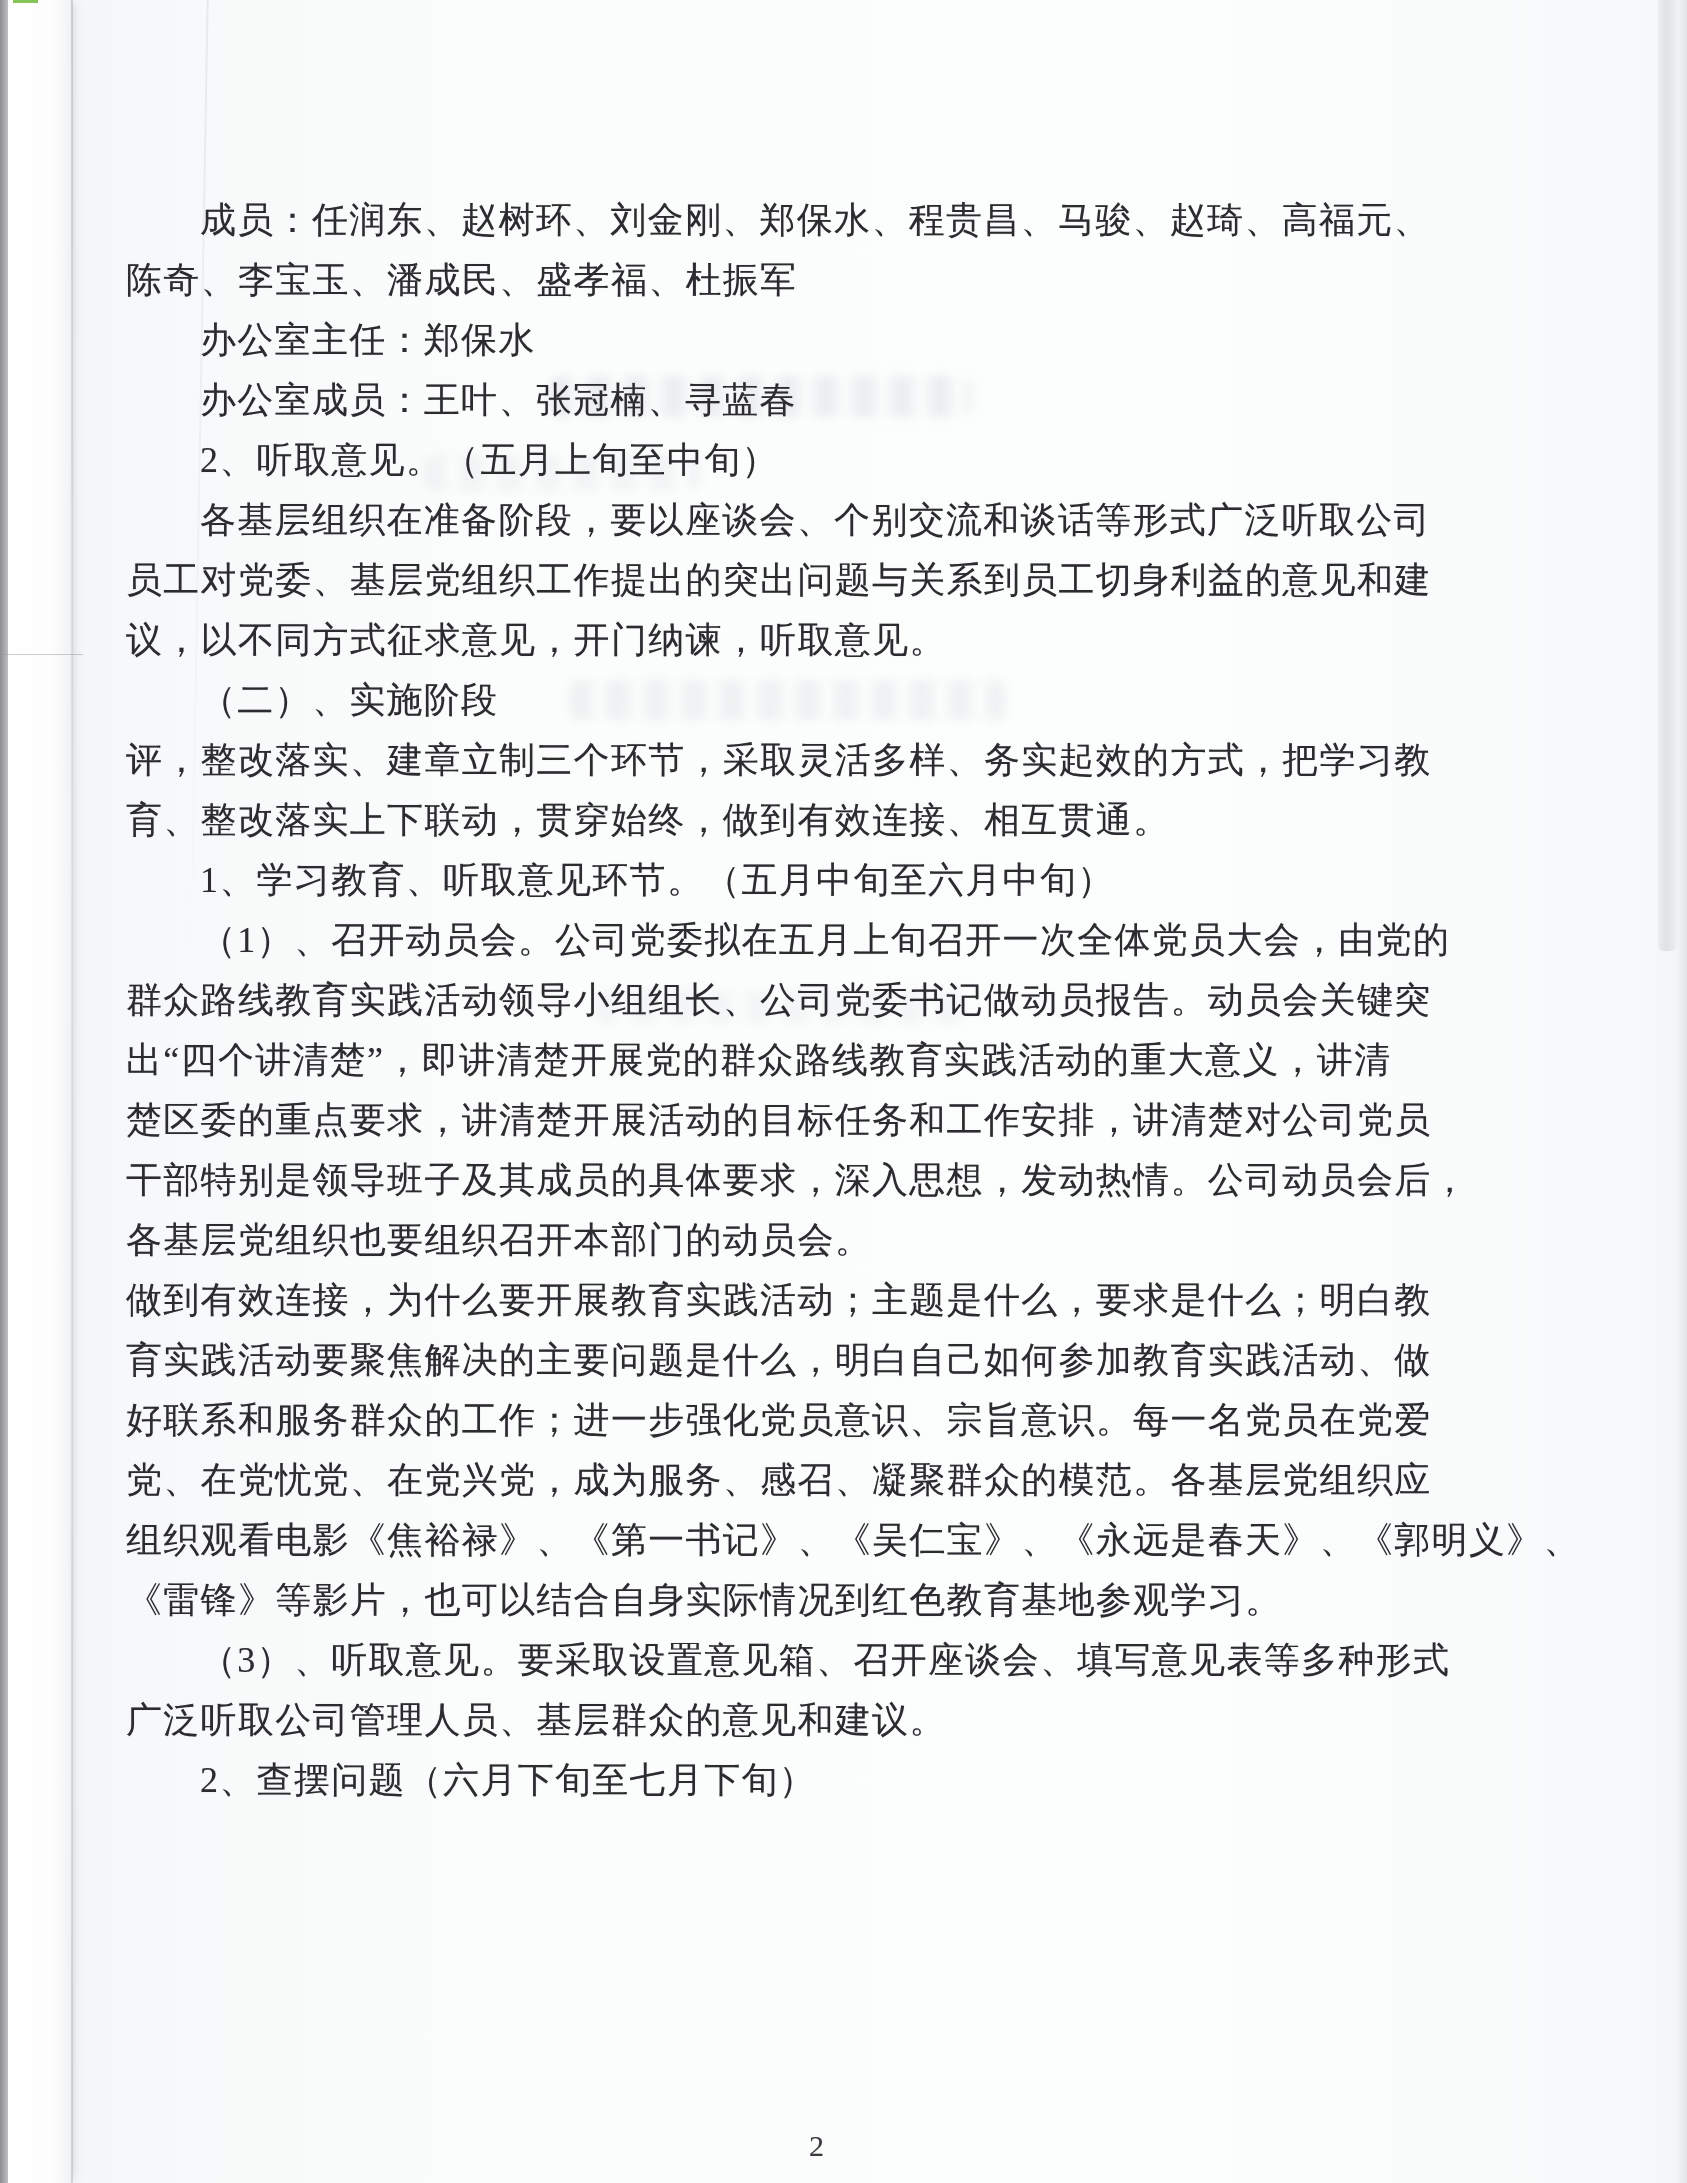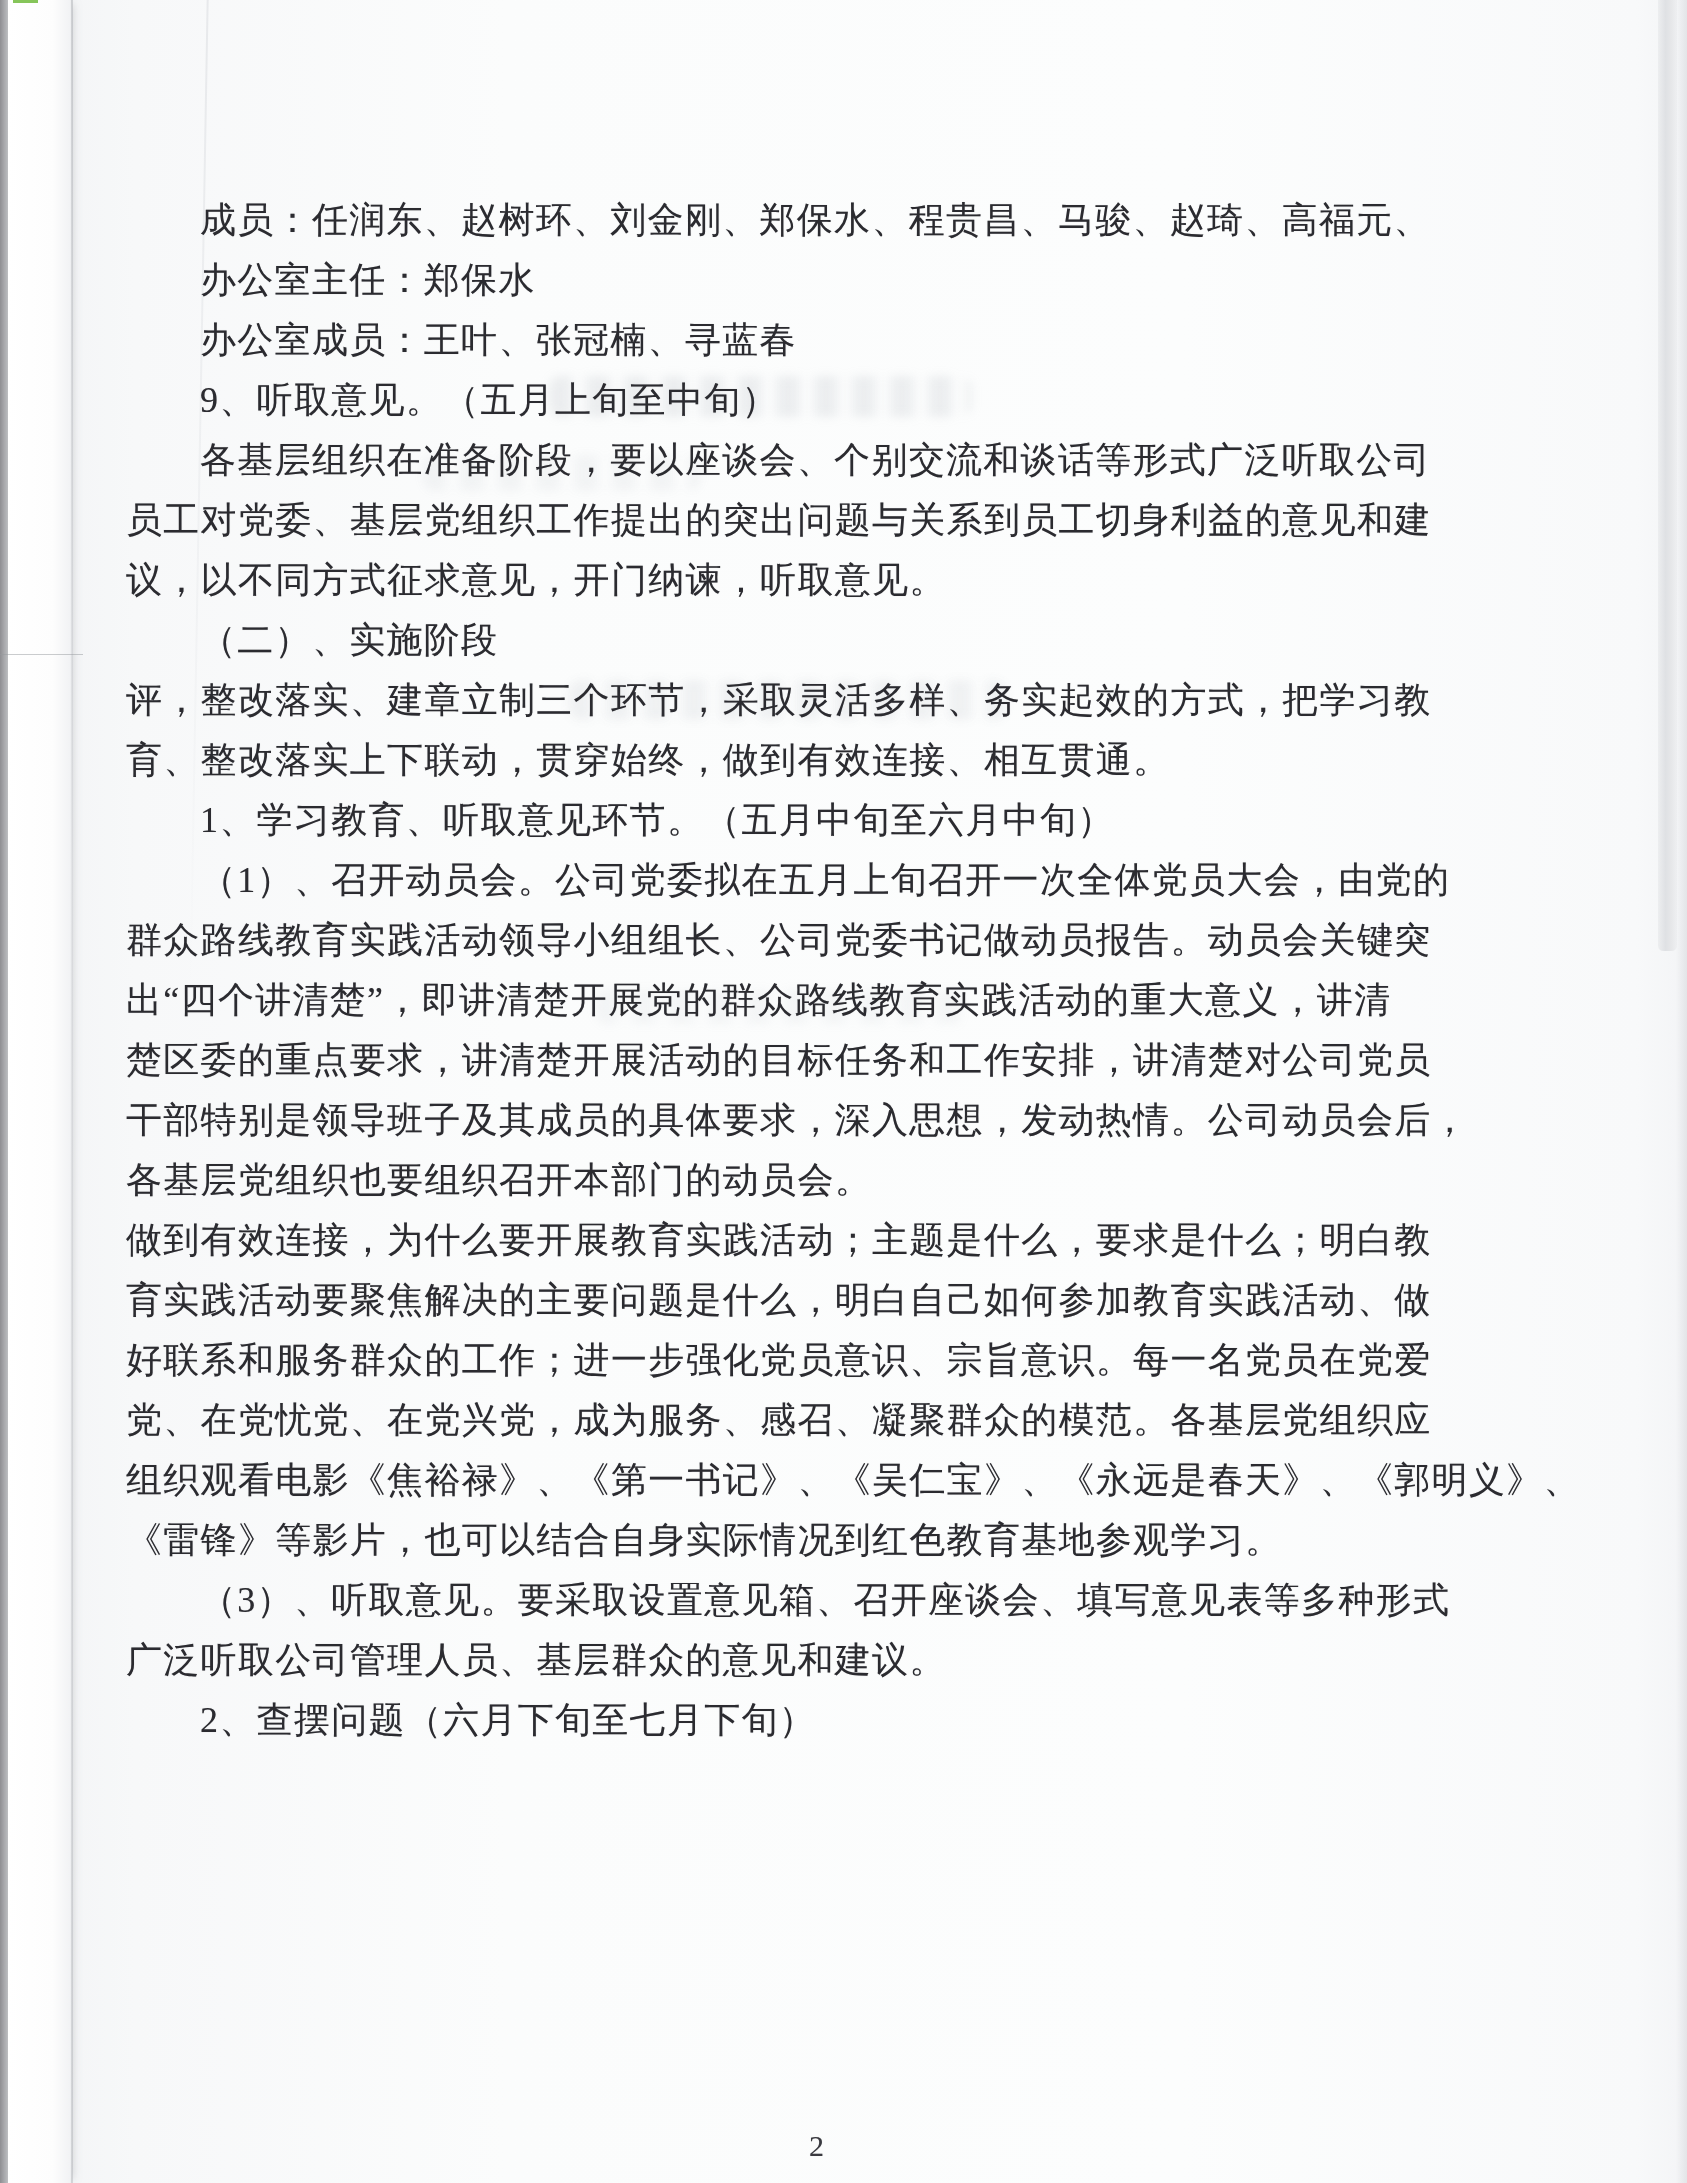--- a/index.html
+++ b/index.html
@@ -90,23 +90,24 @@
   <div class="edge-right"></div>
   <div class="edge-right-fade"></div>
 
   <div class="bleed b1"></div>
   <div class="bleed b2"></div>
   <div class="bleed b3"></div>
   <div class="bleed b4"></div>
 
   <div class="textblock" id="lines">
       <div class="line indent">成员：任润东、赵树环、刘金刚、郑保水、程贵昌、马骏、赵琦、高福元、</div>
+      <div class="line">陈奇、李宝玉、潘成民、盛孝福、杜振军</div>
       <div class="line indent">办公室主任：郑保水</div>
       <div class="line indent">办公室成员：王叶、张冠楠、寻蓝春</div>
-      <div class="line indent">9、听取意见。（五月上旬至中旬）</div>
+      <div class="line indent">2、听取意见。（五月上旬至中旬）</div>
       <div class="line indent">各基层组织在准备阶段，要以座谈会、个别交流和谈话等形式广泛听取公司</div>
       <div class="line">员工对党委、基层党组织工作提出的突出问题与关系到员工切身利益的意见和建</div>
       <div class="line">议，以不同方式征求意见，开门纳谏，听取意见。</div>
       <div class="line indent">（二）、实施阶段</div>
       <div class="line">评，整改落实、建章立制三个环节，采取灵活多样、务实起效的方式，把学习教</div>
       <div class="line">育、整改落实上下联动，贯穿始终，做到有效连接、相互贯通。</div>
       <div class="line indent">1、学习教育、听取意见环节。（五月中旬至六月中旬）</div>
       <div class="line indent">（1）、召开动员会。公司党委拟在五月上旬召开一次全体党员大会，由党的</div>
       <div class="line">群众路线教育实践活动领导小组组长、公司党委书记做动员报告。动员会关键突</div>
       <div class="line">出“四个讲清楚”，即讲清楚开展党的群众路线教育实践活动的重大意义，讲清</div>

